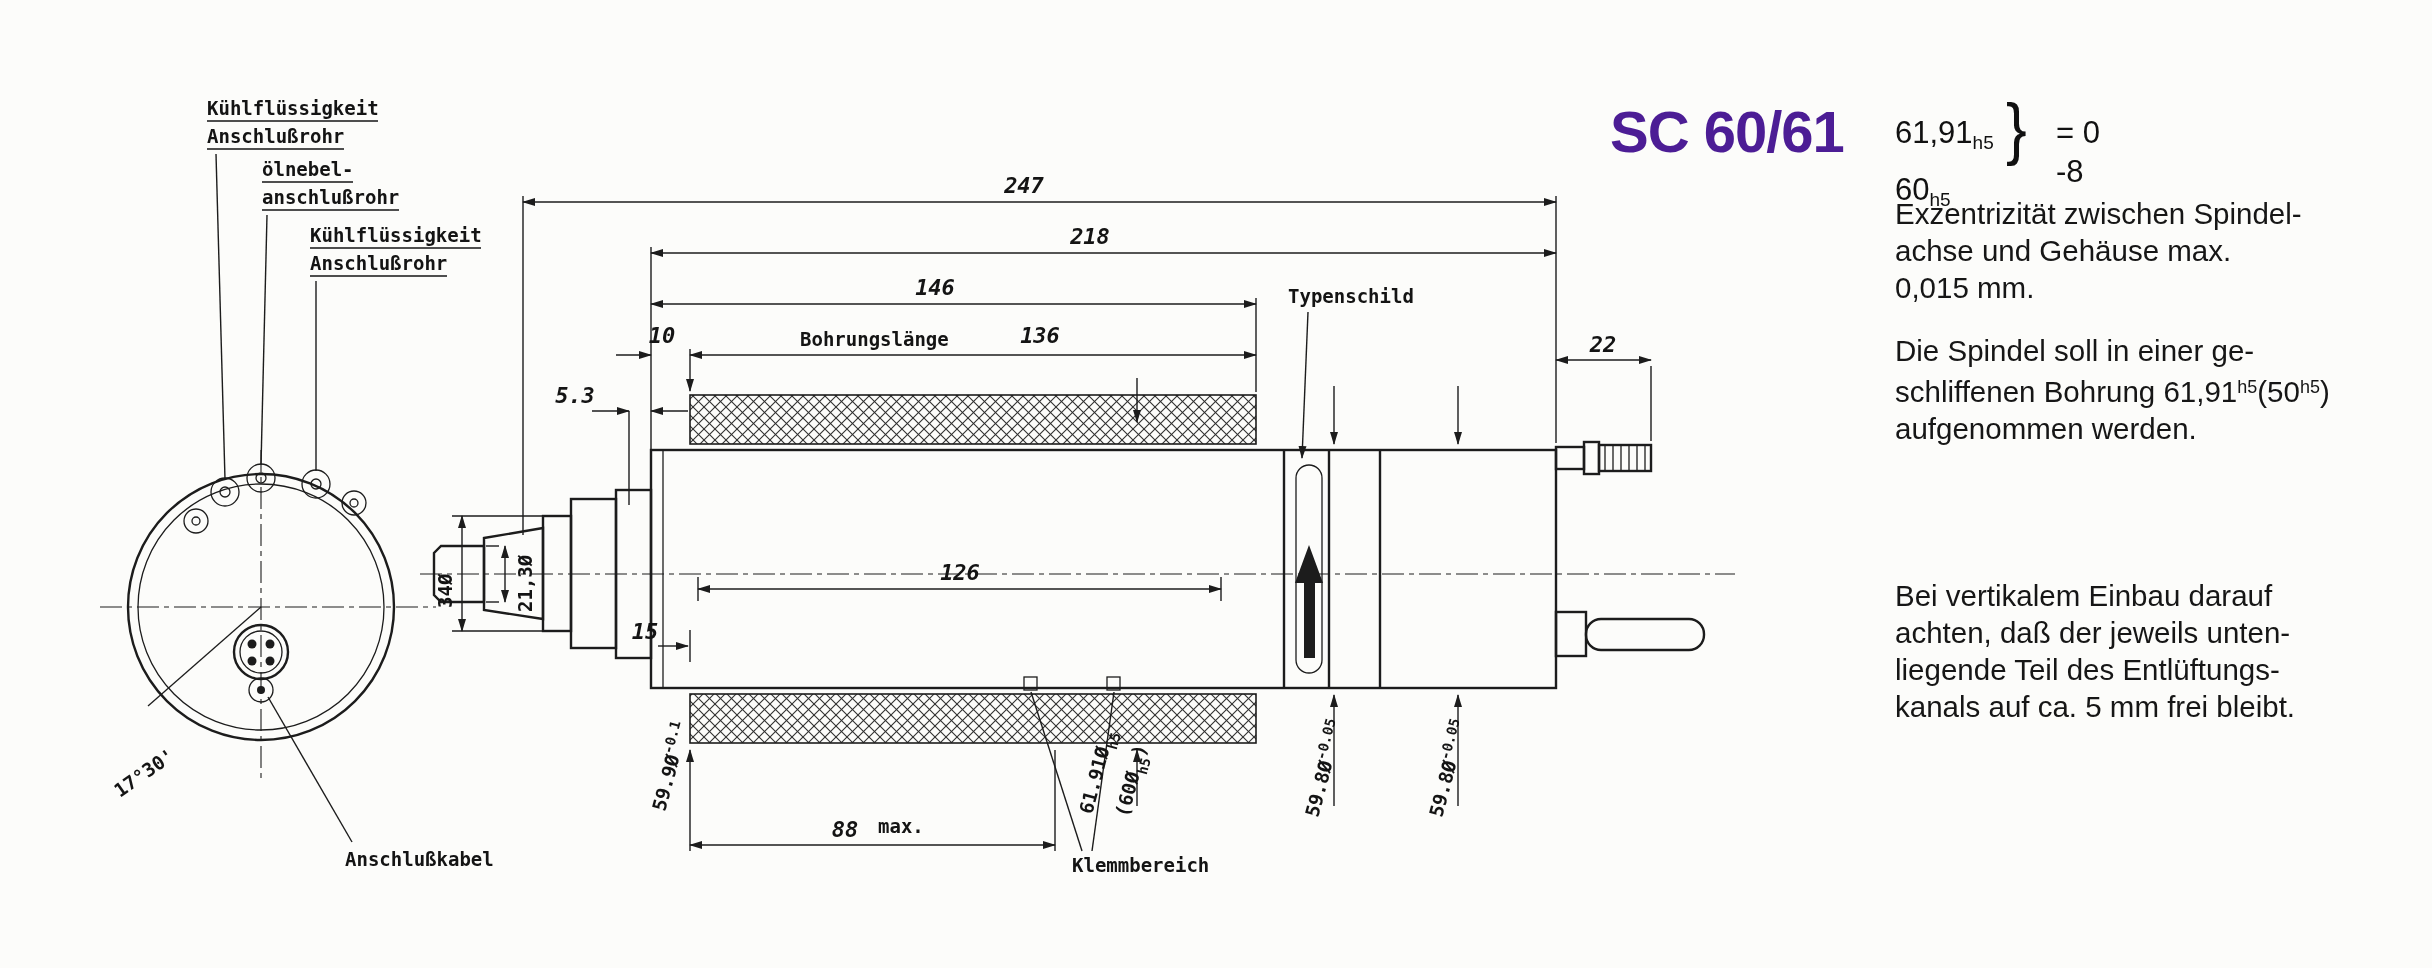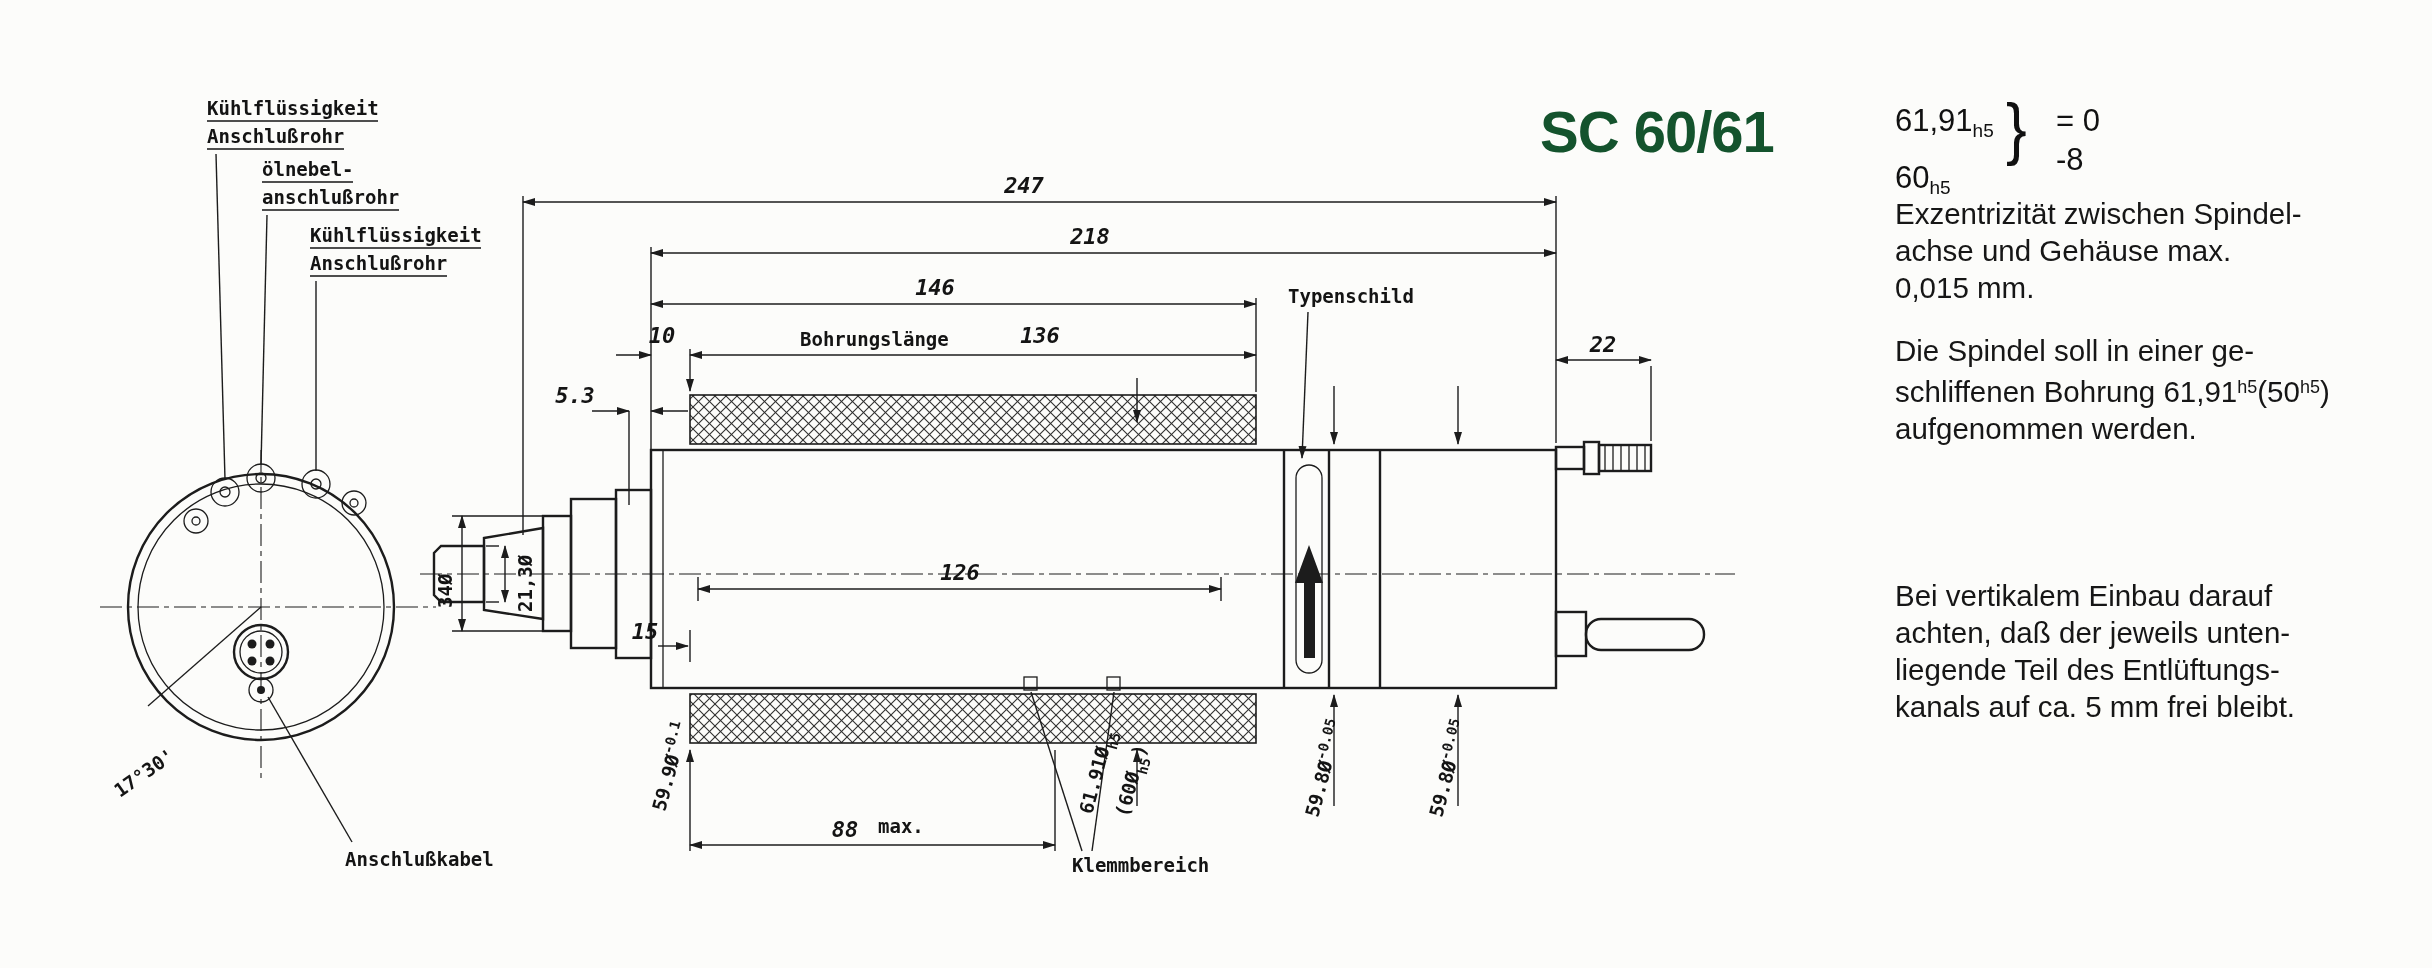--- a/index.html
+++ b/index.html
@@ -19,25 +19,25 @@
   .ul{stroke:#151515;stroke-width:1.7;}
   .ink{fill:#1c1c1c;stroke:none;}
   text{fill:#141414;}
   .lbl{font:bold 19px "DejaVu Sans Mono", monospace;}
   .num{font:italic bold 22px "DejaVu Sans Mono", monospace;}
   .rot{font:bold 19px "DejaVu Sans Mono", monospace;}
   .sup2{font-size:14px;}
   
   .abs{position:absolute;}
   .title{
-    left:1540px; top:98px;
+    left:1610px; top:98px;
     font:bold 58px "Liberation Sans", sans-serif;
-    letter-spacing:-1px; color:#14532d;
-  }
-  .tolnum{font:31px "Liberation Sans", sans-serif; color:#111;}
+    letter-spacing:-1px; color:#4c1d95;
+  }
+  .tolnum{font:31px "Liberation Sans", sans-serif; color:#111;margin-top:12px;}
   .tolnum .sub{font-size:19px; vertical-align:-6px;}
   .brace{
     left:2006px; top:92px;
     font:62px "Liberation Sans", sans-serif; color:#111;
     transform:scaleY(1.12);
   }
   .para{
     left:1895px; width:505px;
     font:29.5px/37px "Liberation Sans", sans-serif;
     color:#161616; white-space:pre-line;

